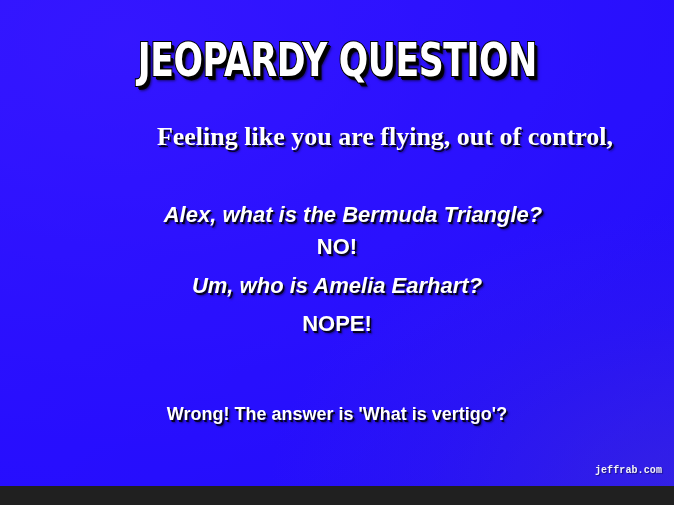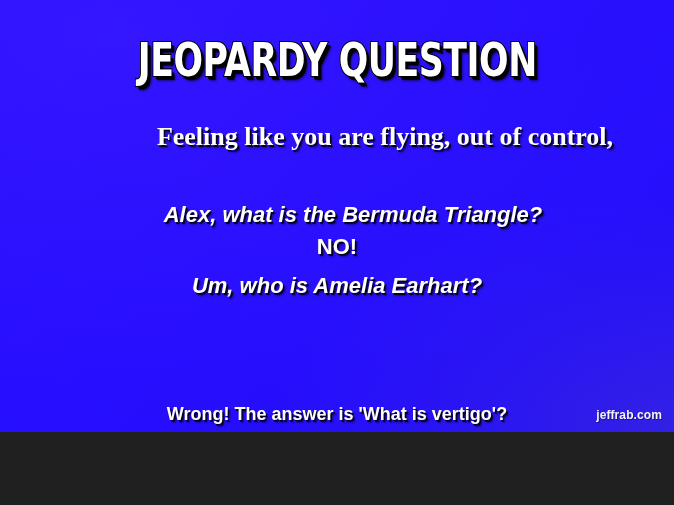--- a/index.html
+++ b/index.html
@@ -6,21 +6,21 @@
   html, body {
     margin: 0;
     padding: 0;
     background: #202020;
   }
 
   
   .slide {
     position: relative;
     width: 674px;
-    height: 432px;
+    height: 486px;
     overflow: hidden;
     
     background-color: #4a2ef5;
     background-image:
       radial-gradient(ellipse 140% 120% at 18% 8%, #5638ff 0%, #4a2ef5 42%, #4326ef 72%, #3f24e8 100%),
       linear-gradient(135deg, #4f34f8 0%, #4a2ef5 45%, #4632dd 82%, #4a3ad9 100%);
     background-blend-mode: overlay, normal;
     font-family: "Liberation Sans", sans-serif;
     -webkit-font-smoothing: antialiased;
   }
@@ -108,23 +108,23 @@
   .l-verdict2 { top: 311px; font-size: 22px; }
   .l-guess3   { top: 351px; font-size: 22px; }
   .l-answer   { top: 404px; font-size: 18px; }
 
   
   .watermark {
     position: absolute;
     right: 12px;
     bottom: 10px;
     z-index: 3;
-    font-family: Liberation Sans, sans-serif;
+    font-family: Liberation Mono, monospace;
     font-weight: 700;
-    font-size: 12px;
+    font-size: 10px;
     letter-spacing: 0.1px;
     color: #f4f4f8;
     text-shadow: 1px 1px 1px rgba(0,0,0,0.45);
   }
 </style>
 </head>
 <body>
 
 <div class="slide">
   <div class="stack">
@@ -136,20 +136,21 @@
     <div class="prompt">
       <span class="pl">Feeling like you are flying, out of control,</span>
     </div>
 
     <div class="line guess l-guess1">Alex, what is the Bermuda Triangle?</div>
 
     <div class="line verdict l-verdict1">NO!</div>
 
     <div class="line guess l-guess2">Um, who is Amelia Earhart?</div>
 
+    <div class="line verdict l-verdict2">NOPE!</div>
 
 
     <div class="line verdict l-answer">Wrong! The answer is 'What is vertigo'?</div>
 
   </div>
 
   <div class="watermark">jeffrab.com</div>
 </div>
 
 </body></html>

